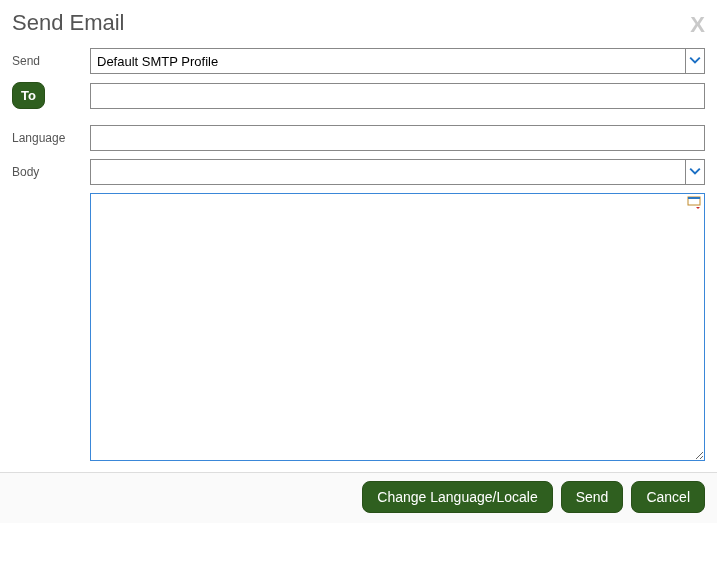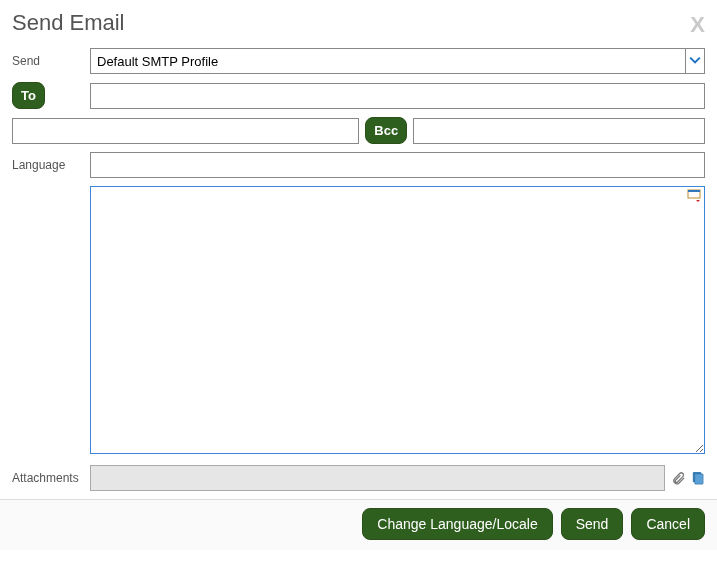--- a/index.html
+++ b/index.html
@@ -186,63 +186,56 @@
   <div class="row">
     <div class="label-col btn-holder">
       <button class="green-btn small">To</button>
     </div>
     <div class="field-col">
       <input class="text-input" value="" style="">
     </div>
   </div>
 
   <div class="row">
-    <div class="field-col">
-      <input class="text-input" style="flex: 1.2 1 0%;" value="">
-      <button class="green-btn small">Bcc</button>
+  </div>
+
+  <div class="row">
+    <div class="label-col">Language</div>
+    <div class="field-col">
       <input class="text-input" value="" style="">
     </div>
   </div>
 
   <div class="row">
-    <div class="label-col">Language</div>
-    <div class="field-col">
-      <input class="text-input" value="" style="">
-    </div>
-  </div>
-
+    <div class="label-col">Body</div>
+    <div class="field-col">
+      <div class="select-wrap">
+        <input class="select-input" value="" style="">
+        <div class="select-btn">
+          <span>
+            <svg viewBox="0 0 10 10">
+                <path d="M1 3 L5 7 L9 3" fill="none" stroke="#1b6fc4" stroke-width="1.6"></path>
+              </svg>
+          </span>
+        </div>
+      </div>
+    </div>
+  </div>
 
   <div class="body-area-wrap">
     <textarea class="body-area" style=""></textarea>
     <span class="editor-icon">
       <svg viewBox="0 0 14 14">
         <rect x="1" y="1" width="12" height="8" fill="#fff" stroke="#c08a2a" stroke-width="1"></rect>
         <rect x="1" y="1" width="12" height="2" fill="#2f78c0"></rect>
         <path d="M9 11 L13 11 L11 13 Z" fill="#cc2a2a"></path>
       </svg>
     </span>
   </div>
 
-  <div class="attach-row">
-    <div class="label-col">Attachments</div>
-    <input class="attach-input" readonly="" value="" style="">
-    <div class="attach-icons">
-      <span>
-        <svg width="15" height="15" viewBox="0 0 24 24" fill="none" stroke="#777" stroke-width="2">
-          <path d="M21 11l-8.5 8.5a5 5 0 0 1-7-7L14 4a3.5 3.5 0 0 1 5 5l-8.5 8.5a2 2 0 0 1-3-3L15 7"></path>
-        </svg>
-      </span>
-      <span>
-        <svg width="15" height="15" viewBox="0 0 16 16">
-          <rect x="3" y="1" width="9" height="11" fill="#3a7fb5" rx="1"></rect>
-          <rect x="5" y="3" width="9" height="11" fill="#5aa0d6" stroke="#2a5f8a" stroke-width="0.5" rx="1"></rect>
-        </svg>
-      </span>
-    </div>
-  </div>
 
 </div>
 
 <div class="footer-bar">
   <button class="green-btn">Change Language/Locale</button>
   <button class="green-btn">Send</button>
   <button class="green-btn">Cancel</button>
 </div>
 
 </body></html>

